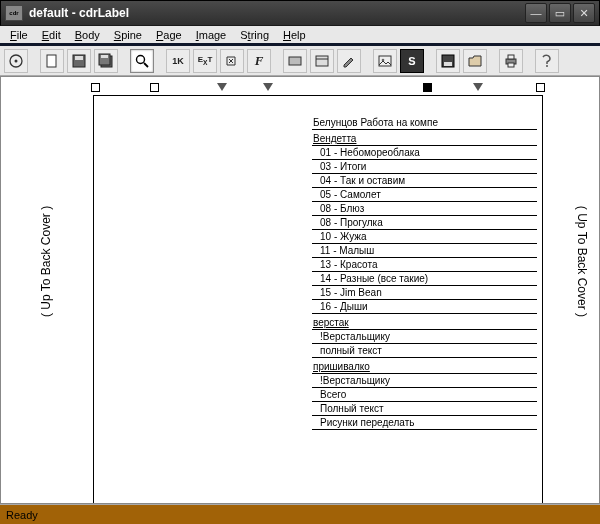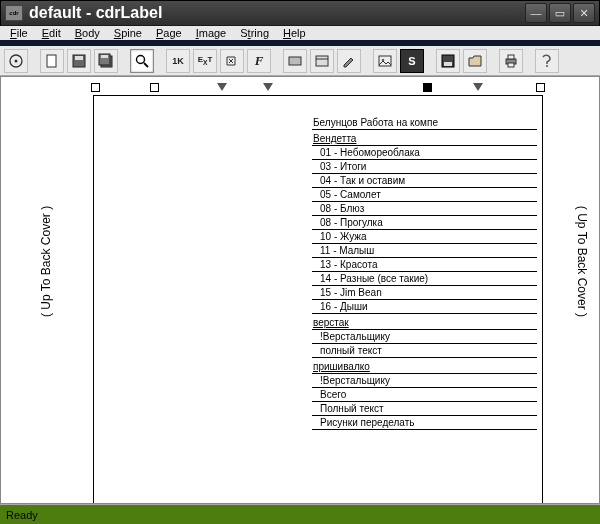--- a/index.html
+++ b/index.html
@@ -28,42 +28,42 @@
     background: #888;
     border: 1px solid #444;
     margin-right: 6px;
     display:flex;align-items:center;justify-content:center;
     font-size:6px;color:#000;font-weight:bold;line-height:6px;
   }
   .titlebar .title {
     color: #fff;
     font-weight: bold;
     flex: 1;
-    font-size: 16px;
+    font-size: 12px;
   }
   .titlebar .win-btns { display:flex; gap:2px; }
   .titlebar .win-btn {
     width: 22px; height: 20px;
     background: linear-gradient(#666,#444);
     border: 1px solid #222;
     border-radius: 2px;
     color:#ddd;
     display:flex;align-items:center;justify-content:center;
     font-size:11px;
     font-family: Arial;
   }
   
   .menubar {
     height: 20px;
     background: #e8e8e8;
     display: flex;
-    align-items: center;
+    align-items: flex-end;
     padding: 0 4px;
     gap: 2px;
-    border-bottom: 6px solid #0f172a;
+    border-bottom: 3px solid #0f172a;
   }
   .menubar .menu-item {
     padding: 2px 6px;
     cursor: default;
   }
   .menubar .menu-item u { text-decoration: underline; }
   
   .toolbar {
     height: 30px;
     background: #e8e8e8;
@@ -161,21 +161,21 @@
     font-weight:normal;
     text-decoration: underline;
     margin-top:2px;
   }
   .row-sub {
     padding-left:8px;
   }
   
   .statusbar {
     height:20px;
-    background:#4d7c0f;
+    background:#a16207;
     border-top:1px solid #aaa;
     display:flex;
     align-items:center;
     padding:0 6px;
     font-size:11px;
   }
 </style>
 </head>
 <body>
 

